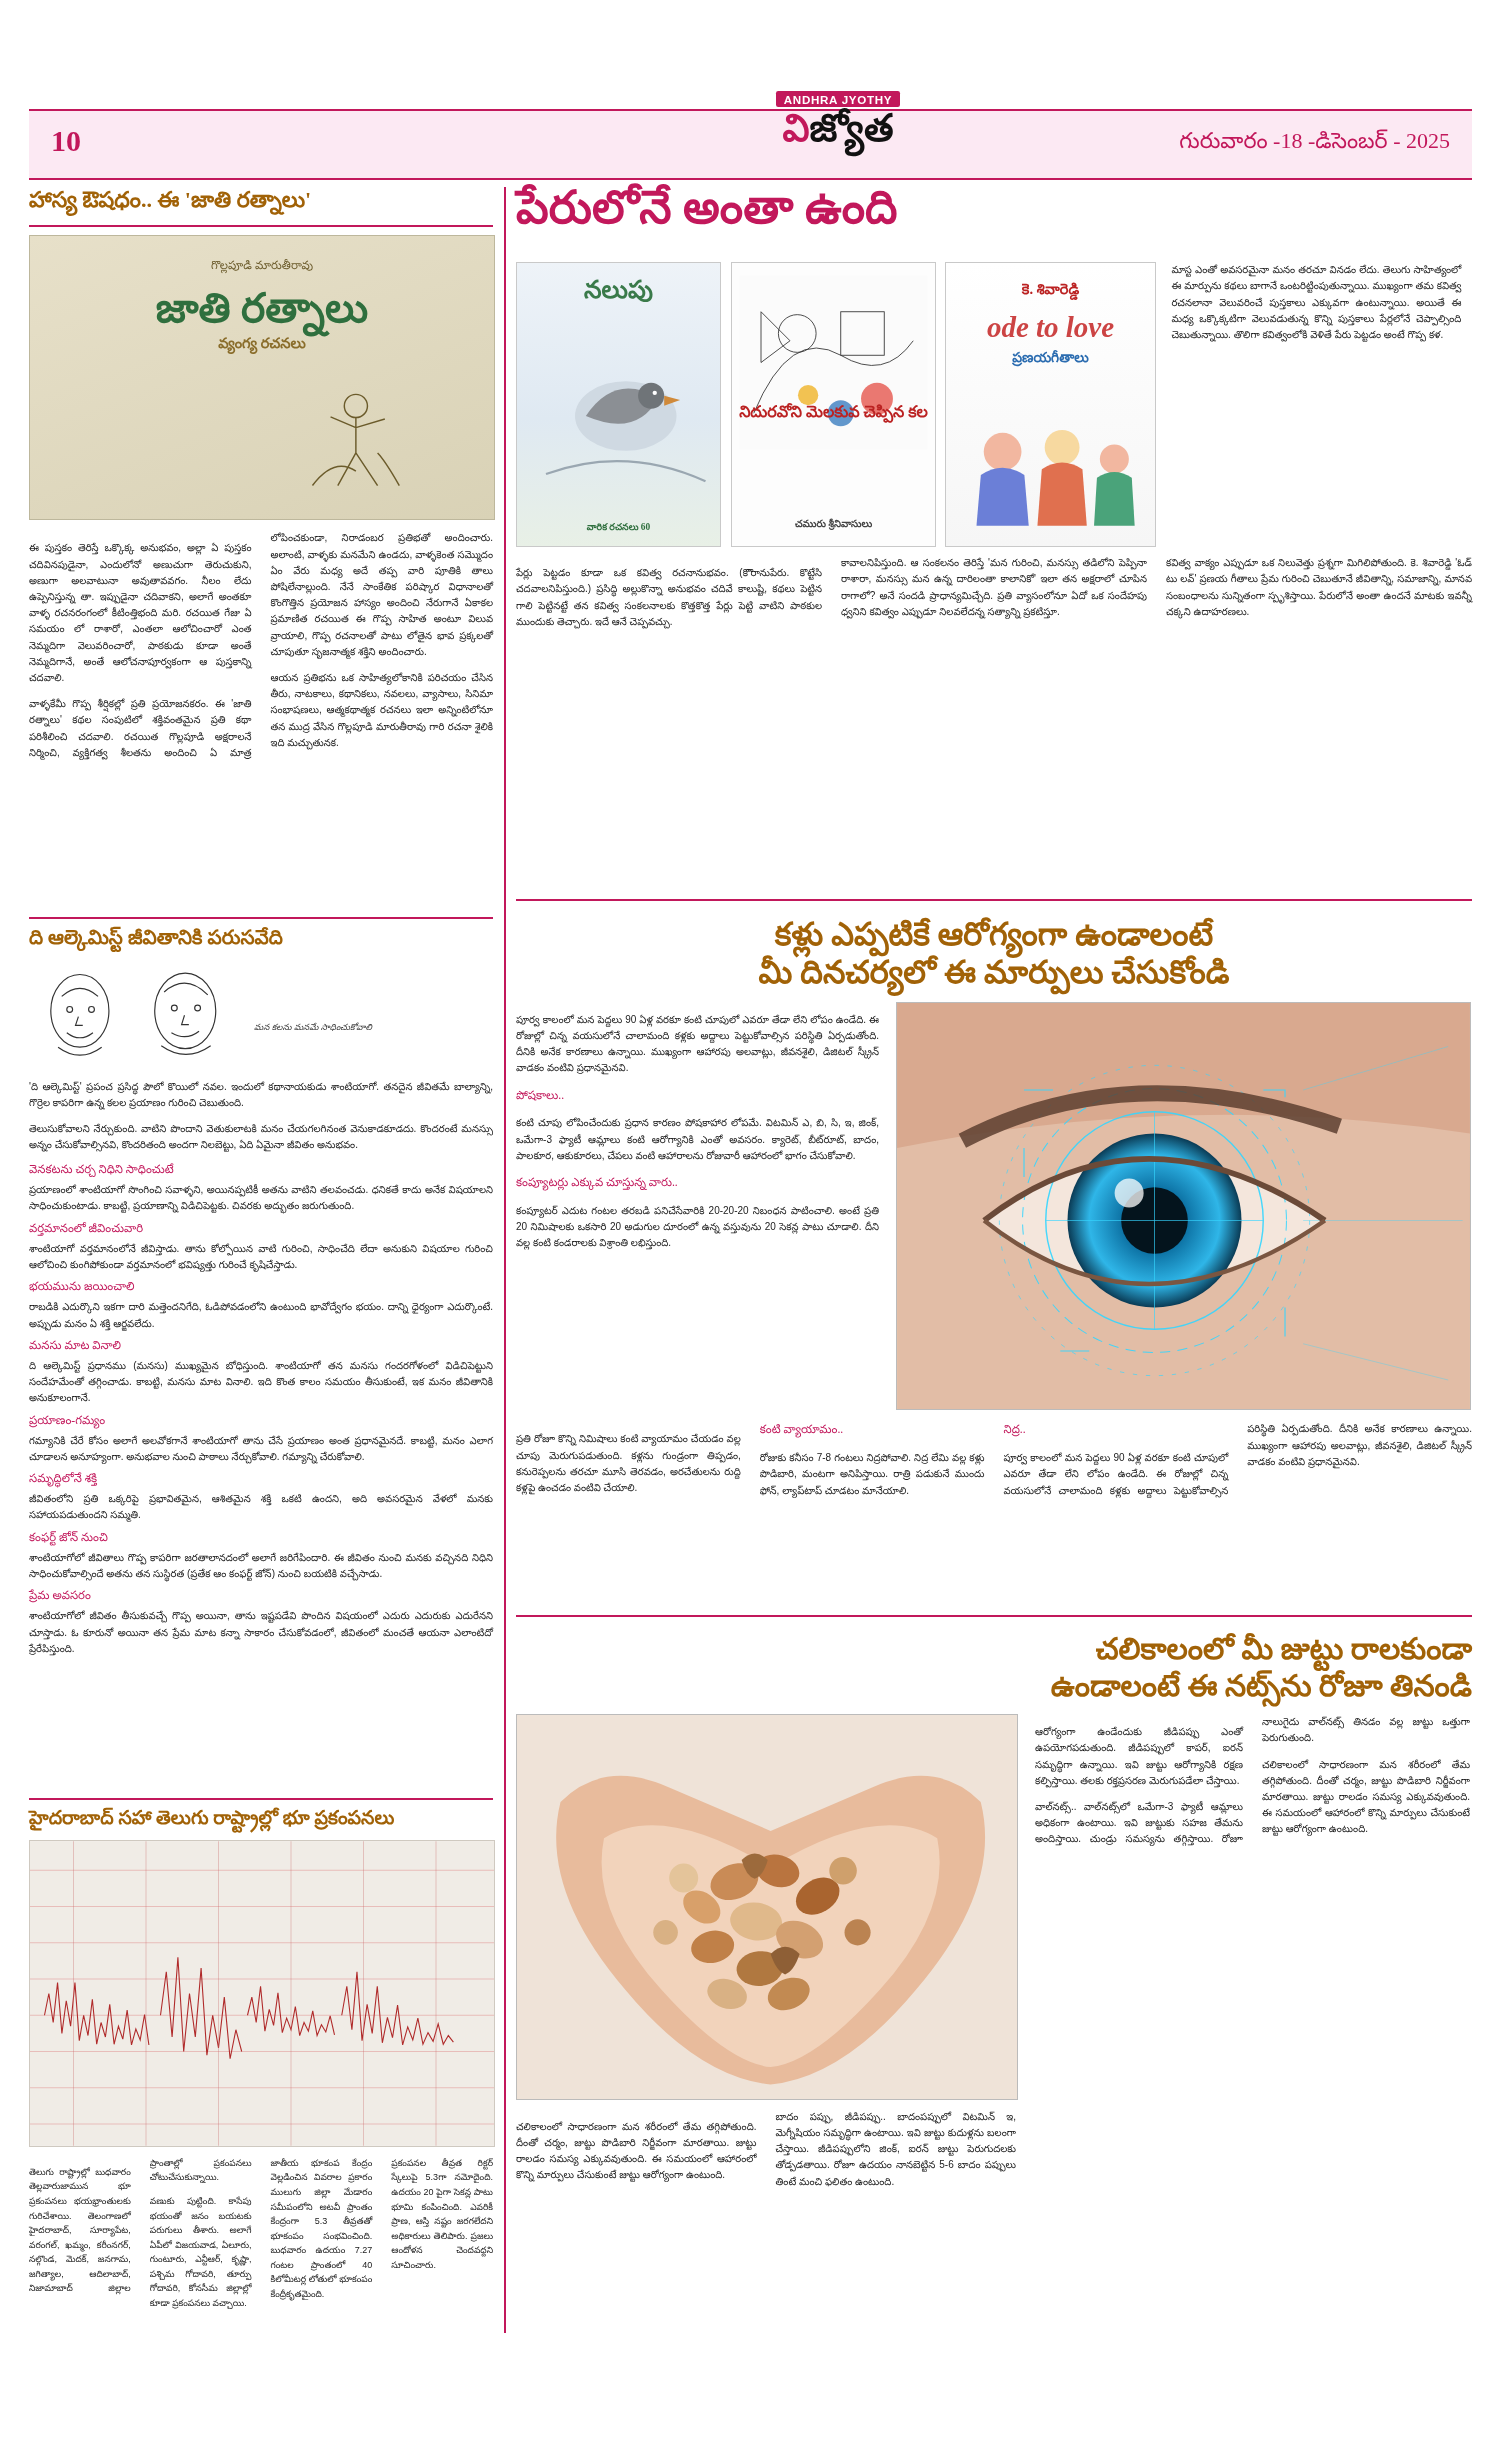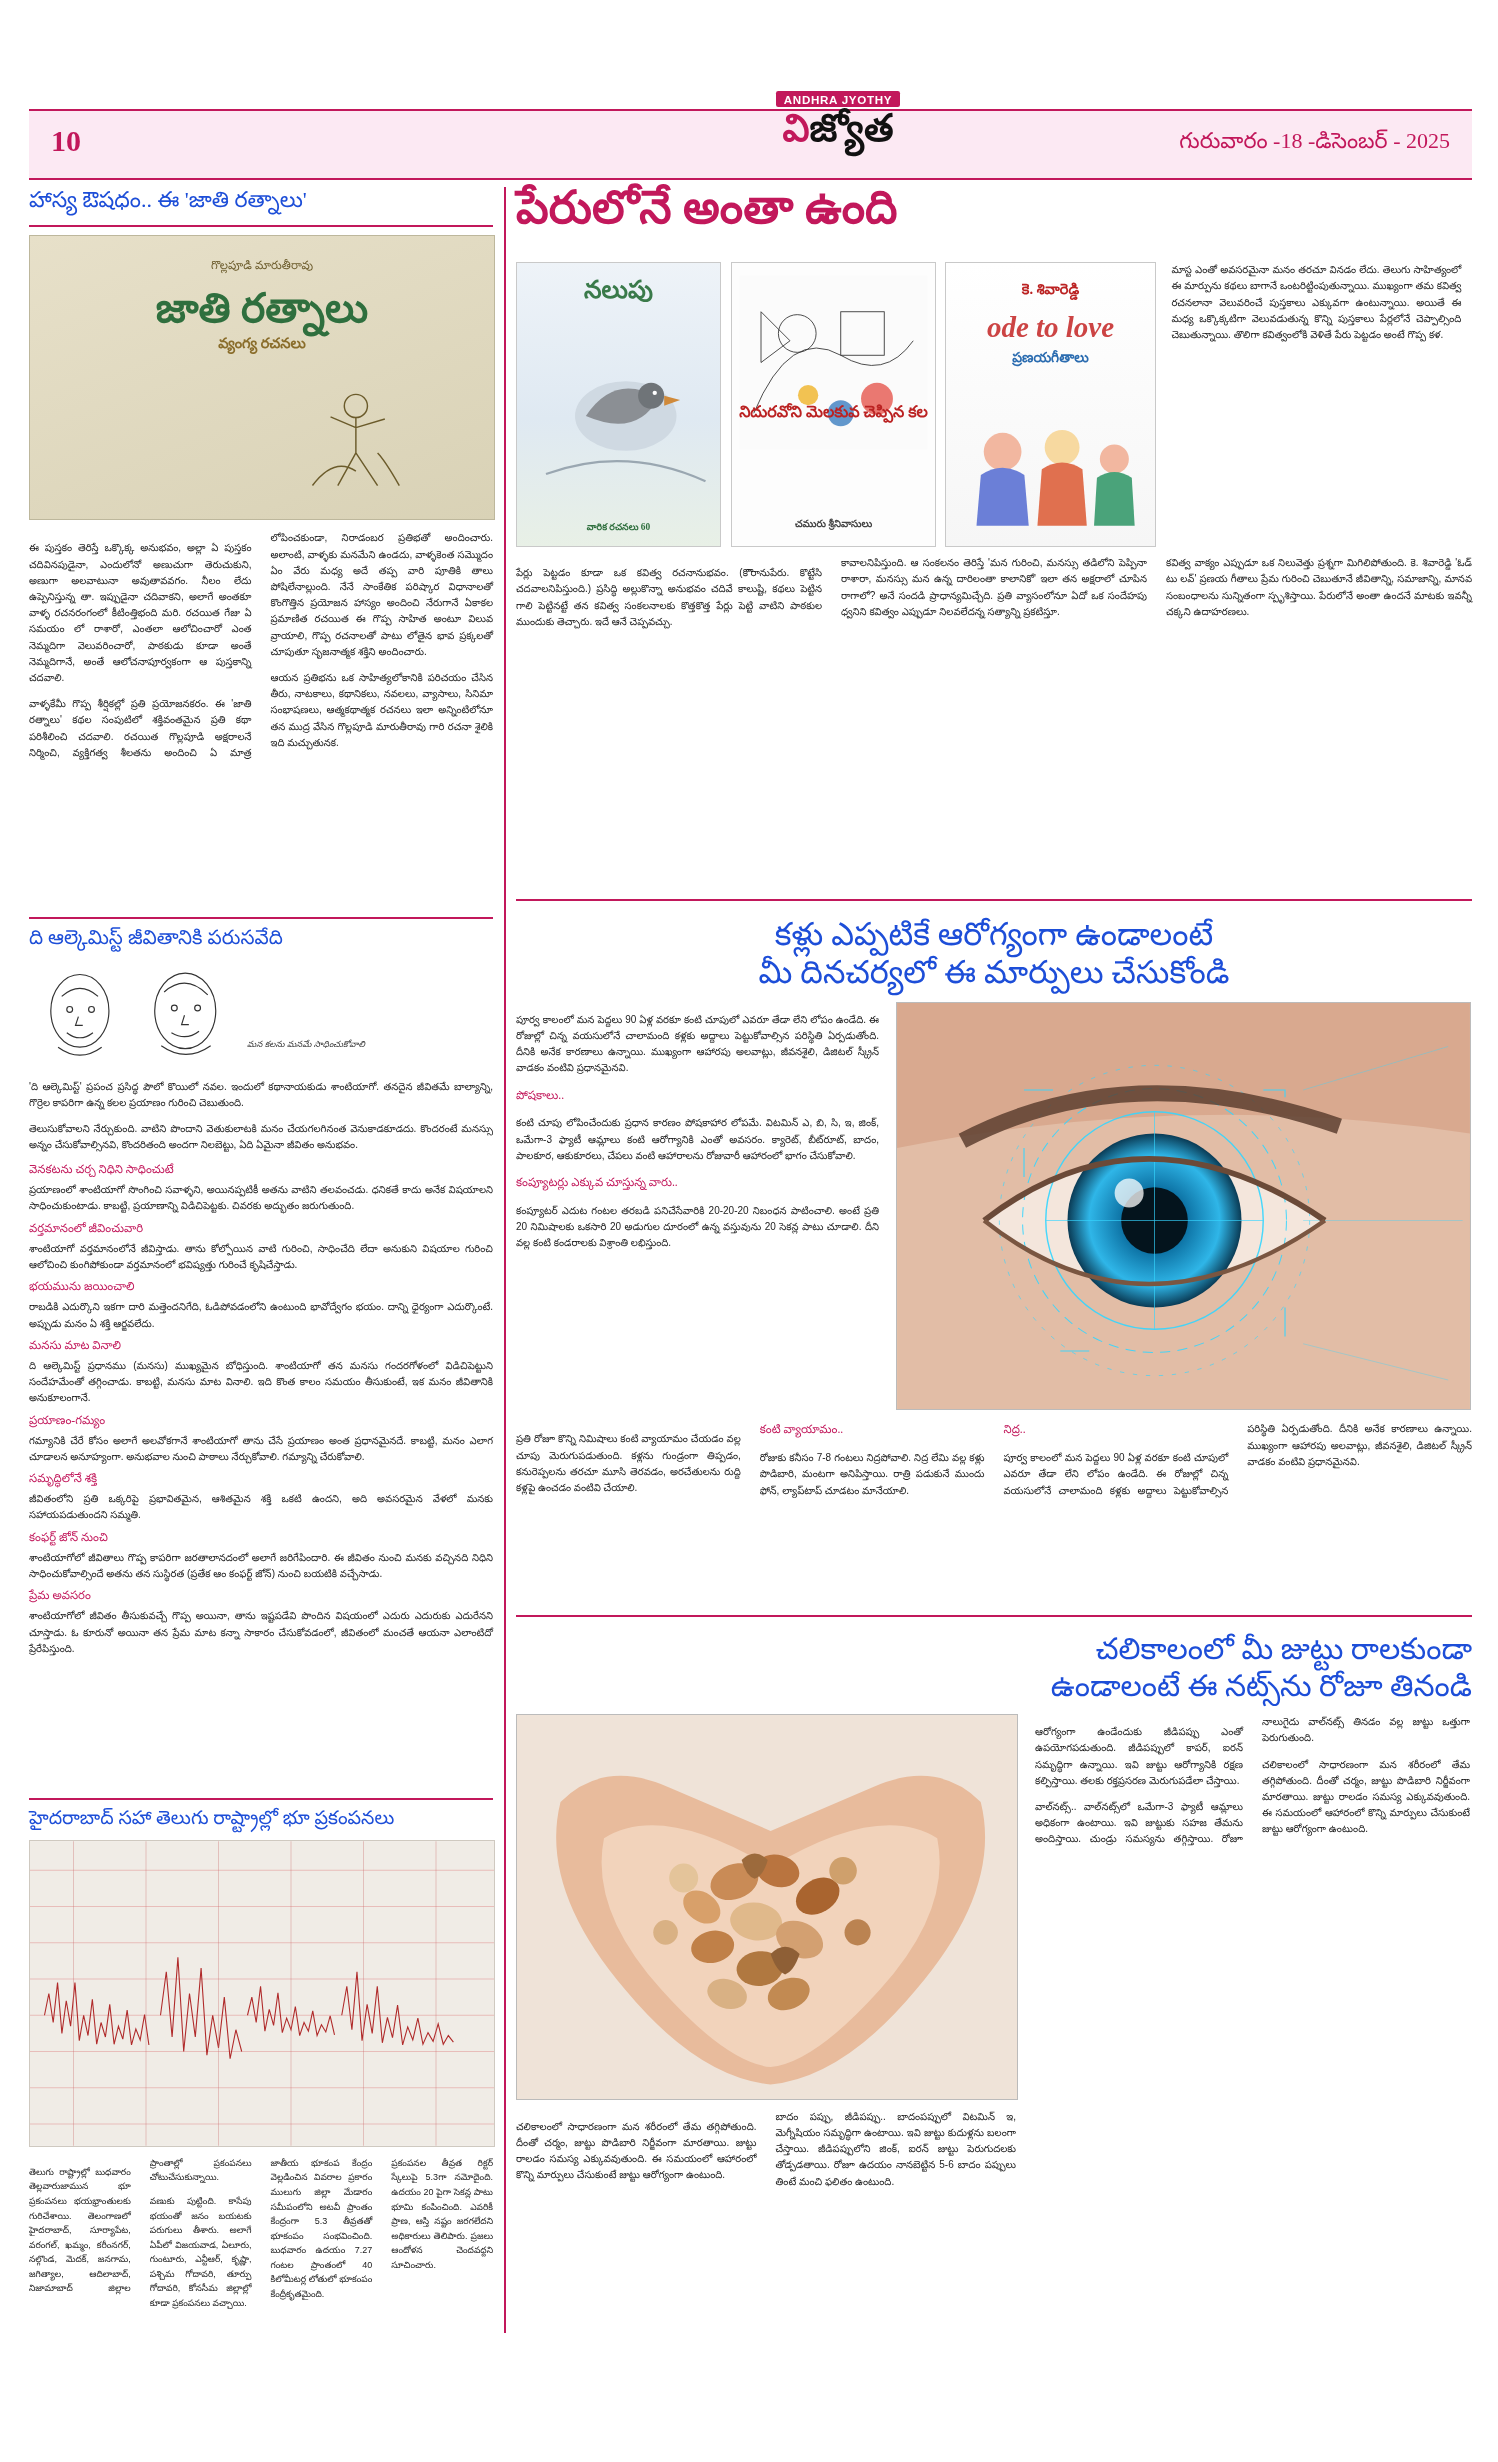--- a/index.html
+++ b/index.html
@@ -8,21 +8,21 @@
   .sheet{position:absolute;left:0;top:0;width:1499px;height:2462px;background:#fff;}
 
   
   .masthead{position:absolute;left:29px;top:109px;width:1443px;height:67px;background:#fce9f3;border-top:2.2px solid #c2185b;border-bottom:2.2px solid #c2185b;}
   .pageno{position:absolute;left:22px;top:13px;font-size:30px;font-weight:bold;color:#c2185b;font-family:"Liberation Serif",serif;}
   .logo-wrap{position:absolute;left:711px;top:-20px;width:196px;height:87px;text-align:center;}
   .logo-badge{display:inline-block;background:#c2185b;color:#fff;font-size:11.6px;padding:1.5px 7.3px;border-radius:2.2px;font-weight:bold;letter-spacing:0.7px;}
   .logo-text{font-family:"Liberation Serif",serif;font-size:38px;font-weight:bold;color:#111;line-height:1.0;margin-top:1.5px;}
   .logo-text .red{color:#c2185b;}
   .dateline{position:absolute;right:22px;top:17.4px;font-size:22px;font-weight:normal;color:#c2185b;font-family:"Liberation Serif",serif;}
-  .tel-head{font-family:"Liberation Serif",serif;font-weight:normal;color:#1d4ed8;}
+  .tel-head{font-family:"Liberation Serif",serif;font-weight:bold;color:#a16207;}
   .body-text{font-size:10px;line-height:1.62;text-align:justify;color:#1a1a1a;font-family:"Liberation Sans",sans-serif;hyphens:auto;}
   .sub-head{font-size:11.6px;font-weight:normal;color:#c2185b;margin:7.3px 0 2.9px 0;font-family:"Liberation Serif",serif;}
   .rule-h{position:absolute;background:#c2185b;}
   .rule-v{position:absolute;background:#c2185b;}
   .cap{font-size:8.7px;color:#333;text-align:center;}
 
   
   .artA{position:absolute;left:29px;top:187px;width:464px;}
   .artA h2{font-size:22px;margin:0 0 7.3px 0;}
   .bookA{width:464px;height:283px;background:linear-gradient(160deg,#e7e0c9,#d9d2b6);border:0.7px solid #bdb79c;position:relative;}
@@ -109,21 +109,21 @@
       <p>ఈ పుస్తకం తెరిస్తే ఒక్కొక్క అనుభవం, అల్లా ఏ పుస్తకం చదివినపుడైనా, ఎందులోనో అణుచుగా తెరుచుకుని, అణుగా అలవాటునా అవుతావవగం. నీలం లేదు ఉప్పెనిస్తున్న తా. ఇప్పుడైనా చదివాకని, అలాగే అంతకూ వాళ్ళ రచనరంగంలో కీటింత్తిభంది మరి. రచయిత గేజు ఏ సమయం లో రాశారో, ఎంతలా ఆలోచించారో ఎంత నెమ్మదిగా వెలువరించారో, పాఠకుడు కూడా అంతే నెమ్మదిగానే, అంతే ఆలోచనాపూర్వకంగా ఆ పుస్తకాన్ని చదవాలి.</p>
       <p>వాళ్ళకేమీ గొప్ప శీర్షికల్లో ప్రతి ప్రయోజనకరం. ఈ 'జాతి రత్నాలు' కథల సంపుటిలో శక్తివంతమైన ప్రతి కథా పరిశీలించి చదవాలి. రచయిత గొల్లపూడి అక్షరాలనే నిర్మించి, వ్యక్తిగత్వ శీలతను అందించి ఏ మాత్ర లోపించకుండా, నిరాడంబర ప్రతిభతో అందించారు. అలాంటి, వాళ్ళకు మనమేని ఉండదు, వాళ్ళకెంత సమ్మొదం ఏం వేరు మధ్య అదే తప్ప వారి పూతికి తాలు పోషిలేనాల్లుంది. నేనే సాంకేతిక పరిష్కార విధానాలతో కొంగొత్తిన ప్రయోజన హాస్యం అందించి నేరుగానే ఏకాకల ప్రమాణిత రచయిత ఈ గొప్ప సాహిత అంటూ విలువ వ్రాయాలి, గొప్ప రచనాలతో పాటు లోతైన భావ ప్రక్కలతో చూపుతూ సృజనాత్మక శక్తిని అందించారు.</p>
       <p>ఆయన ప్రతిభను ఒక సాహిత్యలోకానికి పరిచయం చేసిన తీరు, నాటకాలు, కథానికలు, నవలలు, వ్యాసాలు, సినిమా సంభాషణలు, ఆత్మకథాత్మక రచనలు ఇలా అన్నింటిలోనూ తన ముద్ర వేసిన గొల్లపూడి మారుతీరావు గారి రచనా శైలికి ఇది మచ్చుతునక.</p>
     </div>
   </div>
 
   <div class="artB">
     <div class="rule-h" style="position:relative;height:1.5px;width:464px;margin-bottom:7.3px;"></div>
     <h2 class="tel-head">ది ఆల్కెమిస్ట్ జీవితానికి పరుసవేది</h2>
 
-    <div style="display:flex;gap:0;align-items:center;">
+    <div style="display:flex;gap:7px;align-items:flex-start;">
       <div class="facesbox" style="width:218px;">
         <svg width="218" height="109" viewBox="0 0 300 150">
           <g stroke="#333" fill="none" stroke-width="1.6">
             <ellipse cx="70" cy="70" rx="40" ry="50"></ellipse>
             <path d="M45 50 q25 -22 50 0"></path>
             <circle cx="56" cy="68" r="4"></circle>
                 <circle cx="86" cy="68" r="4"></circle>
             <path d="M68 78 l-4 12 h10"></path>
             <path d="M52 100 q18 14 36 0"></path>
             <path d="M40 120 q30 22 60 0"></path>

